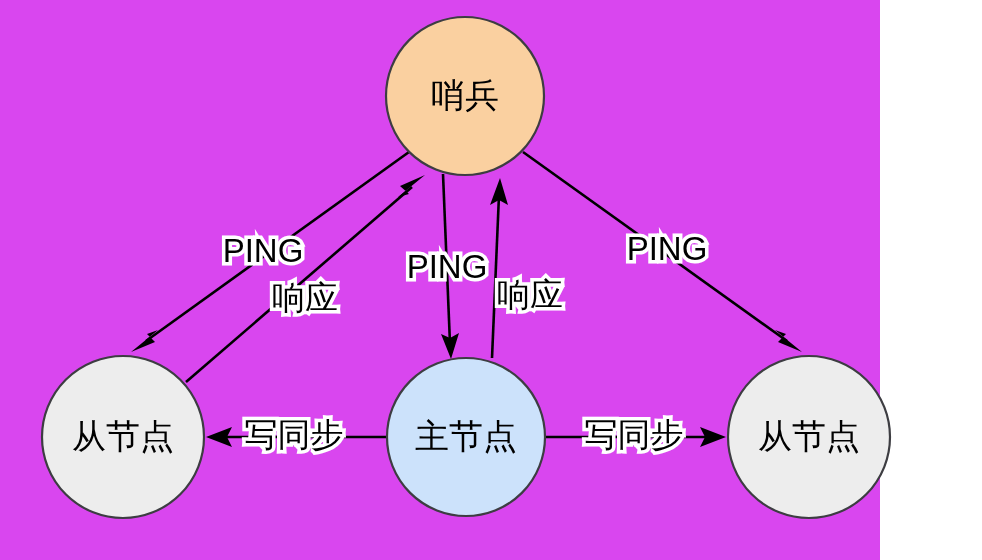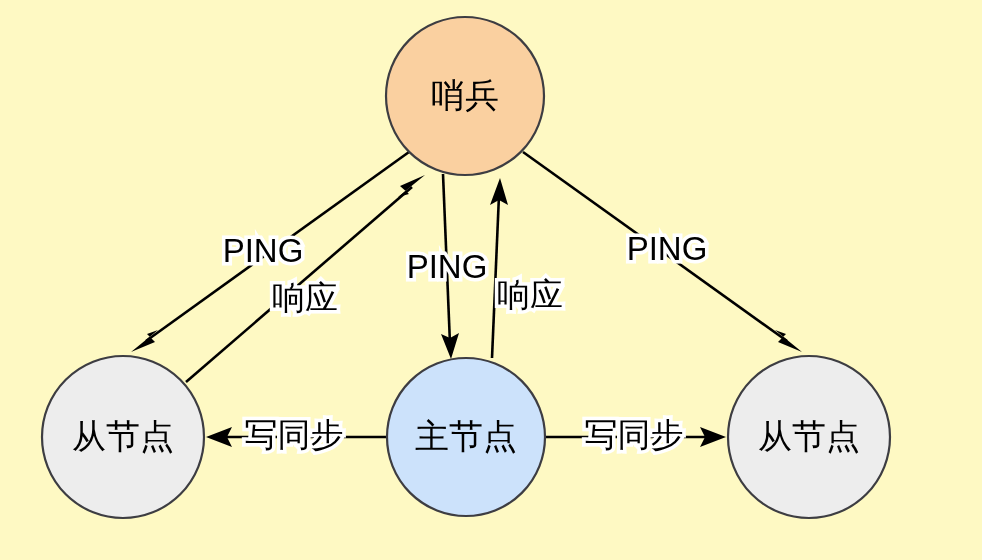--- a/index.html
+++ b/index.html
@@ -8,23 +8,23 @@
     background: #ffffff;
   }
   body {
     width: 982px;
     height: 560px;
     font-family: "Liberation Sans", "DejaVu Sans", sans-serif;
     overflow: hidden;
   }
   #diagram-root {
     position: relative;
-    width: 982px;
+    width: 880px;
     height: 560px;
-    background: #fef9c3;
+    background: #d946ef;
   }
   svg#diagram-svg {
     display: block;
     width: 982px;
     height: 560px;
   }
   .node-circle {
     stroke: #3d3d42;
     stroke-width: 2.2;
   }

